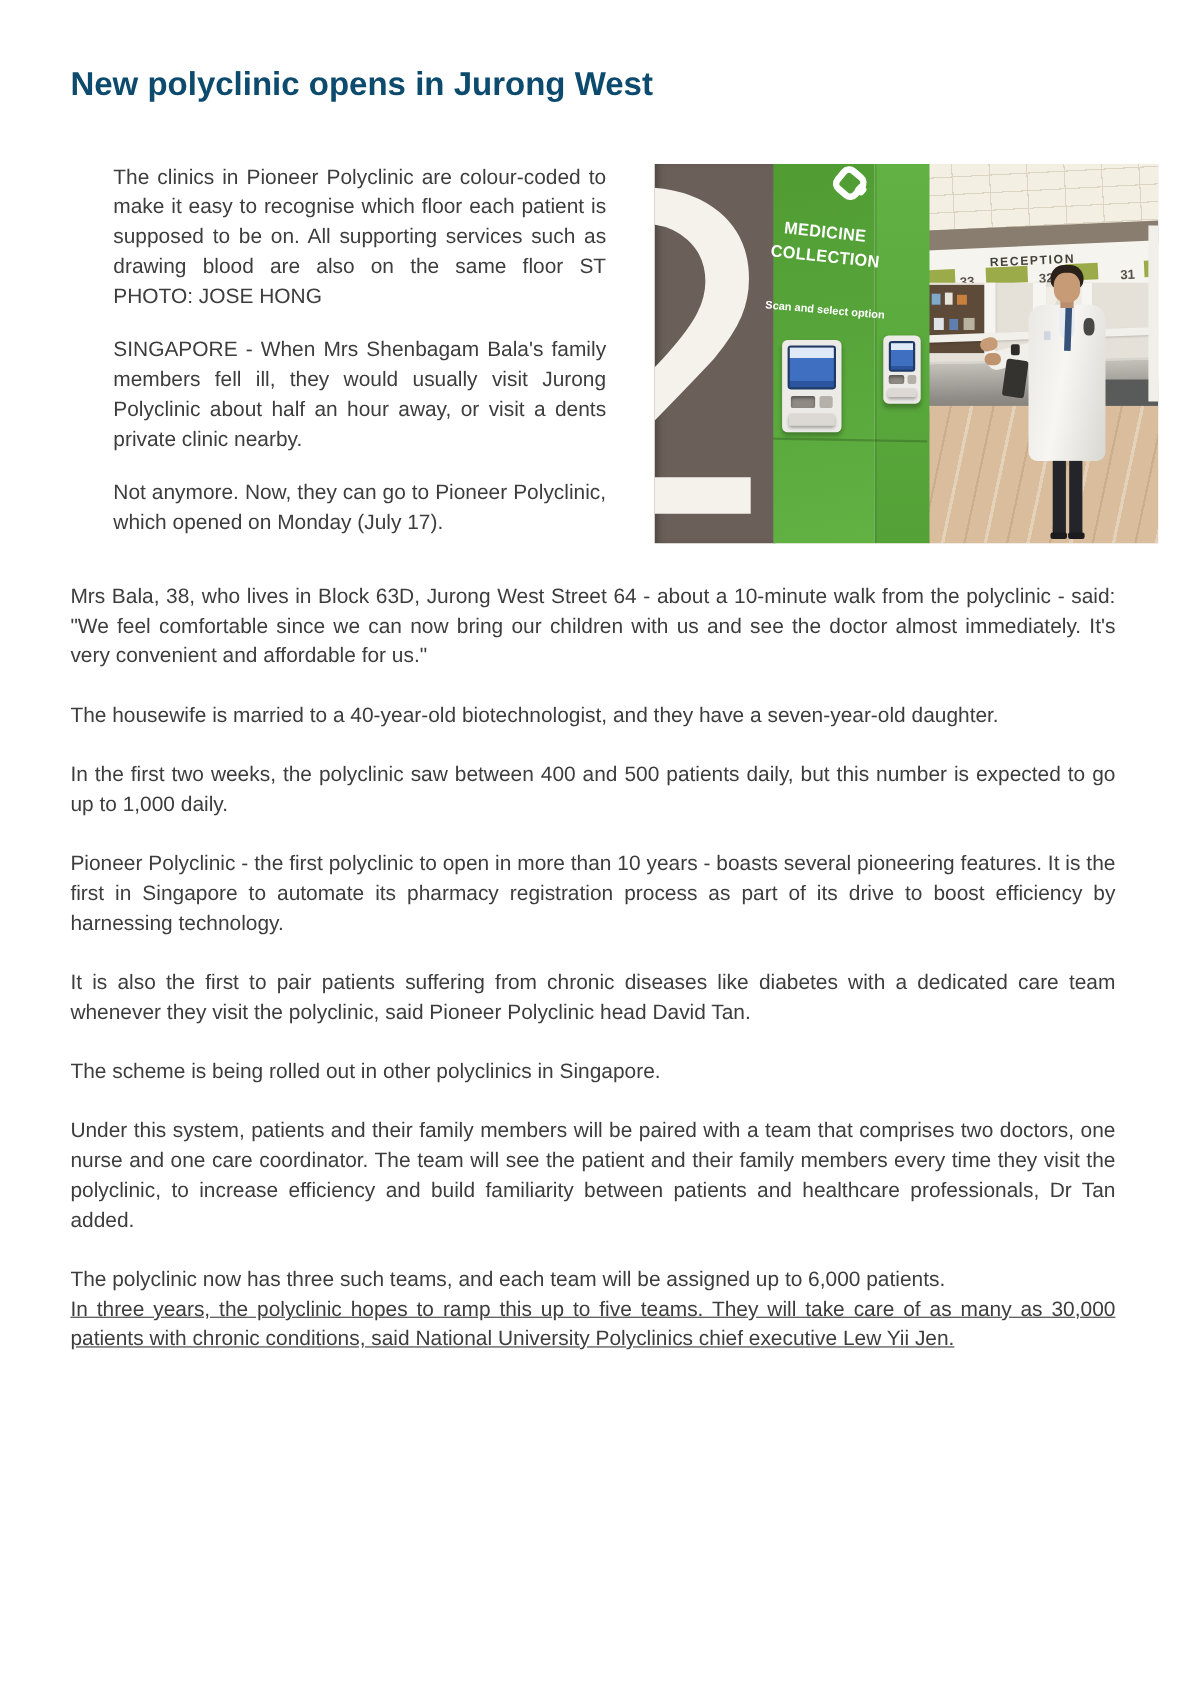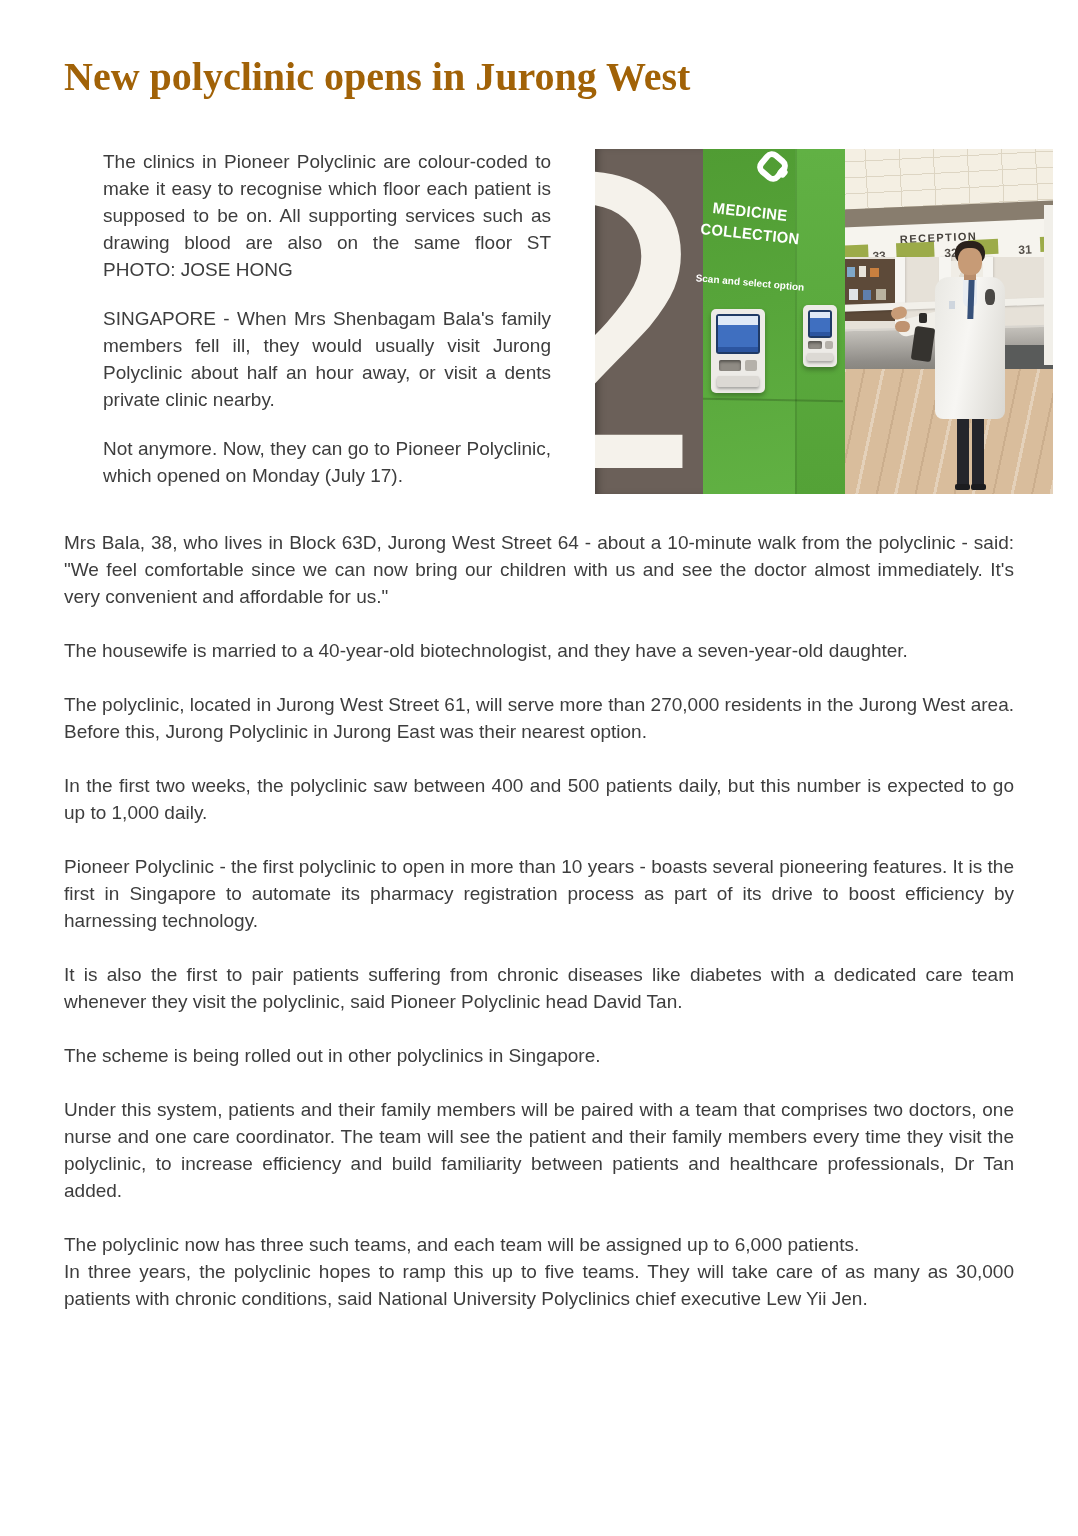--- a/index.html
+++ b/index.html
@@ -4,29 +4,29 @@
 <style>
   html,body { margin:0; padding:0; background:#ffffff; }
   body {
     width:1078px; height:1536px; overflow:hidden;
     color:#3d3d3d;
     font-family:"Liberation Sans","DejaVu Sans",sans-serif;
     font-size:19px; line-height:27px;
   }
   .page { padding:58px 64px 0 64px; }
   h1.title {
-    margin:0; font-size:40px; line-height:38px; font-weight:700; color:#a16207;
-    font-family:Liberation Serif, serif;
+    margin:0; font-size:30px; line-height:38px; font-weight:700; color:#0c4a6e;
+    font-family:Liberation Sans, sans-serif;
   }
   .top-section { display:flex; margin-top:52px;margin-left:39px; }
   .left-col { width:448px; flex:0 0 448px; }
   .left-col p { margin:0 0 22px 0; text-align:justify; }
   .body-col { width:950px; margin-top:18px; }
   .body-col p { margin:0 0 27px 0; text-align:justify; }
-  .body-col p.tight { margin-top:-27px; }
+  .body-col p.tight { margin-top:-27px;text-decoration:underline; }
 
   
   .photo {
     position:relative; width:458px; height:345px; overflow:hidden;
     margin-left:44px; margin-top:1px; background:#e9e4da; flex:0 0 458px;
   }
   
   .ph-wall { position:absolute; left:0; top:0; width:110px; height:345px;
     background:var(--wall-brown,#6b6059); overflow:hidden;
     box-shadow:inset 6px 0 8px -4px rgba(0,0,0,.35); }
@@ -256,21 +256,20 @@
         <div class="m-pantR"></div>
         <div class="m-shoeL"></div>
         <div class="m-shoeR"></div>
       </div>
     </div>
   </div>
 
   <div class="body-col" id="body-col">
       <p>Mrs Bala, 38, who lives in Block 63D, Jurong West Street 64 - about a 10-minute walk from the poly­clinic - said: "We feel comfortable since we can now bring our children with us and see the doctor almost immediately. It's very convenient and affordable for us."</p>
       <p>The housewife is married to a 40-year-old biotechnologist, and they have a seven-year-old daughter.</p>
-      <p>The polyclinic, located in Jurong West Street 61, will serve more than 270,000 residents in the Jurong West area. Before this, Jurong Polyclinic in Jurong East was their nearest option.</p>
       <p>In the first two weeks, the polyclinic saw between 400 and 500 patients daily, but this number is ex­pected to go up to 1,000 daily.</p>
       <p>Pioneer Polyclinic - the first polyclinic to open in more than 10 years - boasts several pioneering fea­tures. It is the first in Singapore to automate its pharmacy registration process as part of its drive to boost efficiency by harnessing technology.</p>
       <p>It is also the first to pair patients suffering from chronic diseases like diabetes with a dedicated care team whenever they visit the polyclinic, said Pioneer Polyclinic head David Tan.</p>
       <p>The scheme is being rolled out in other polyclinics in Singapore.</p>
       <p>Under this system, patients and their family members will be paired with a team that comprises two doctors, one nurse and one care coordinator. The team will see the patient and their family members every time they visit the polyclinic, to increase efficiency and build familiarity between patients and healthcare professionals, Dr Tan added.</p>
       <p>The polyclinic now has three such teams, and each team will be assigned up to 6,000 patients.</p>
       <p class="tight">In three years, the polyclinic hopes to ramp this up to five teams. They will take care of as many as 30,000 patients with chronic conditions, said National University Polyclinics chief executive Lew Yii Jen.</p>
     </div>
 </div>
 

